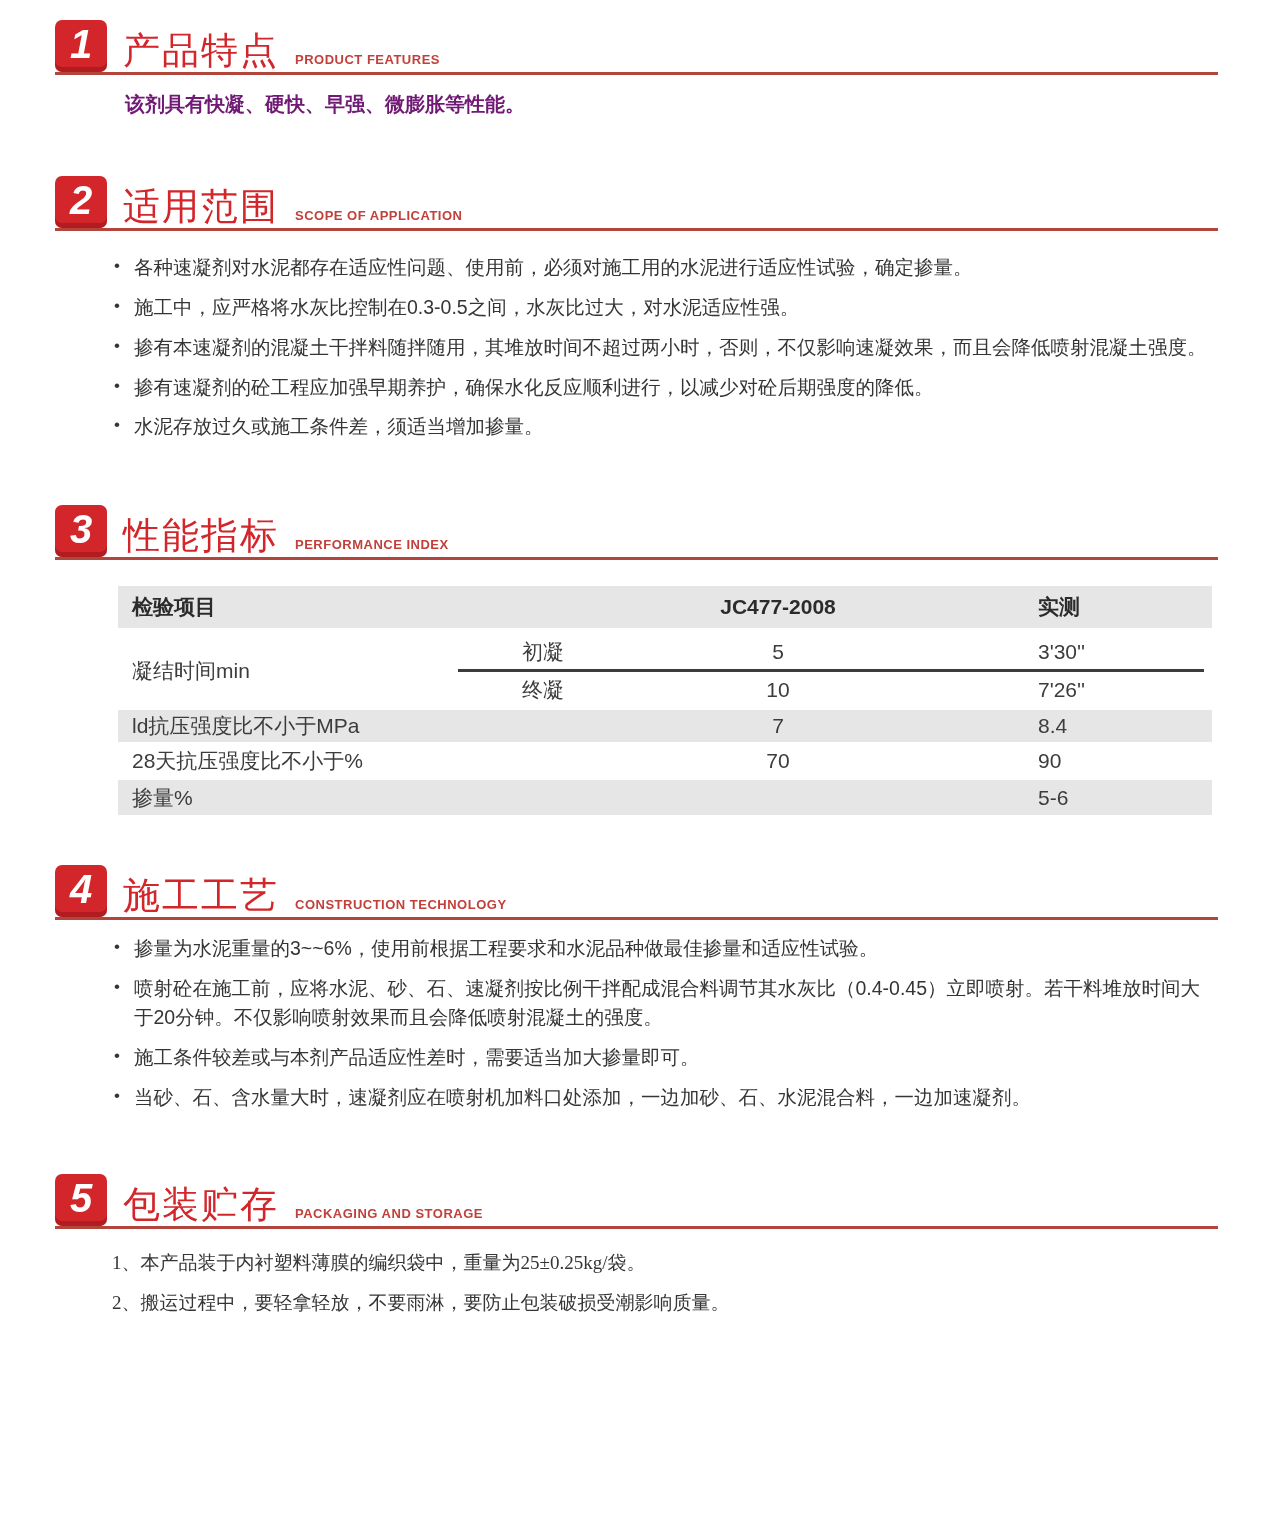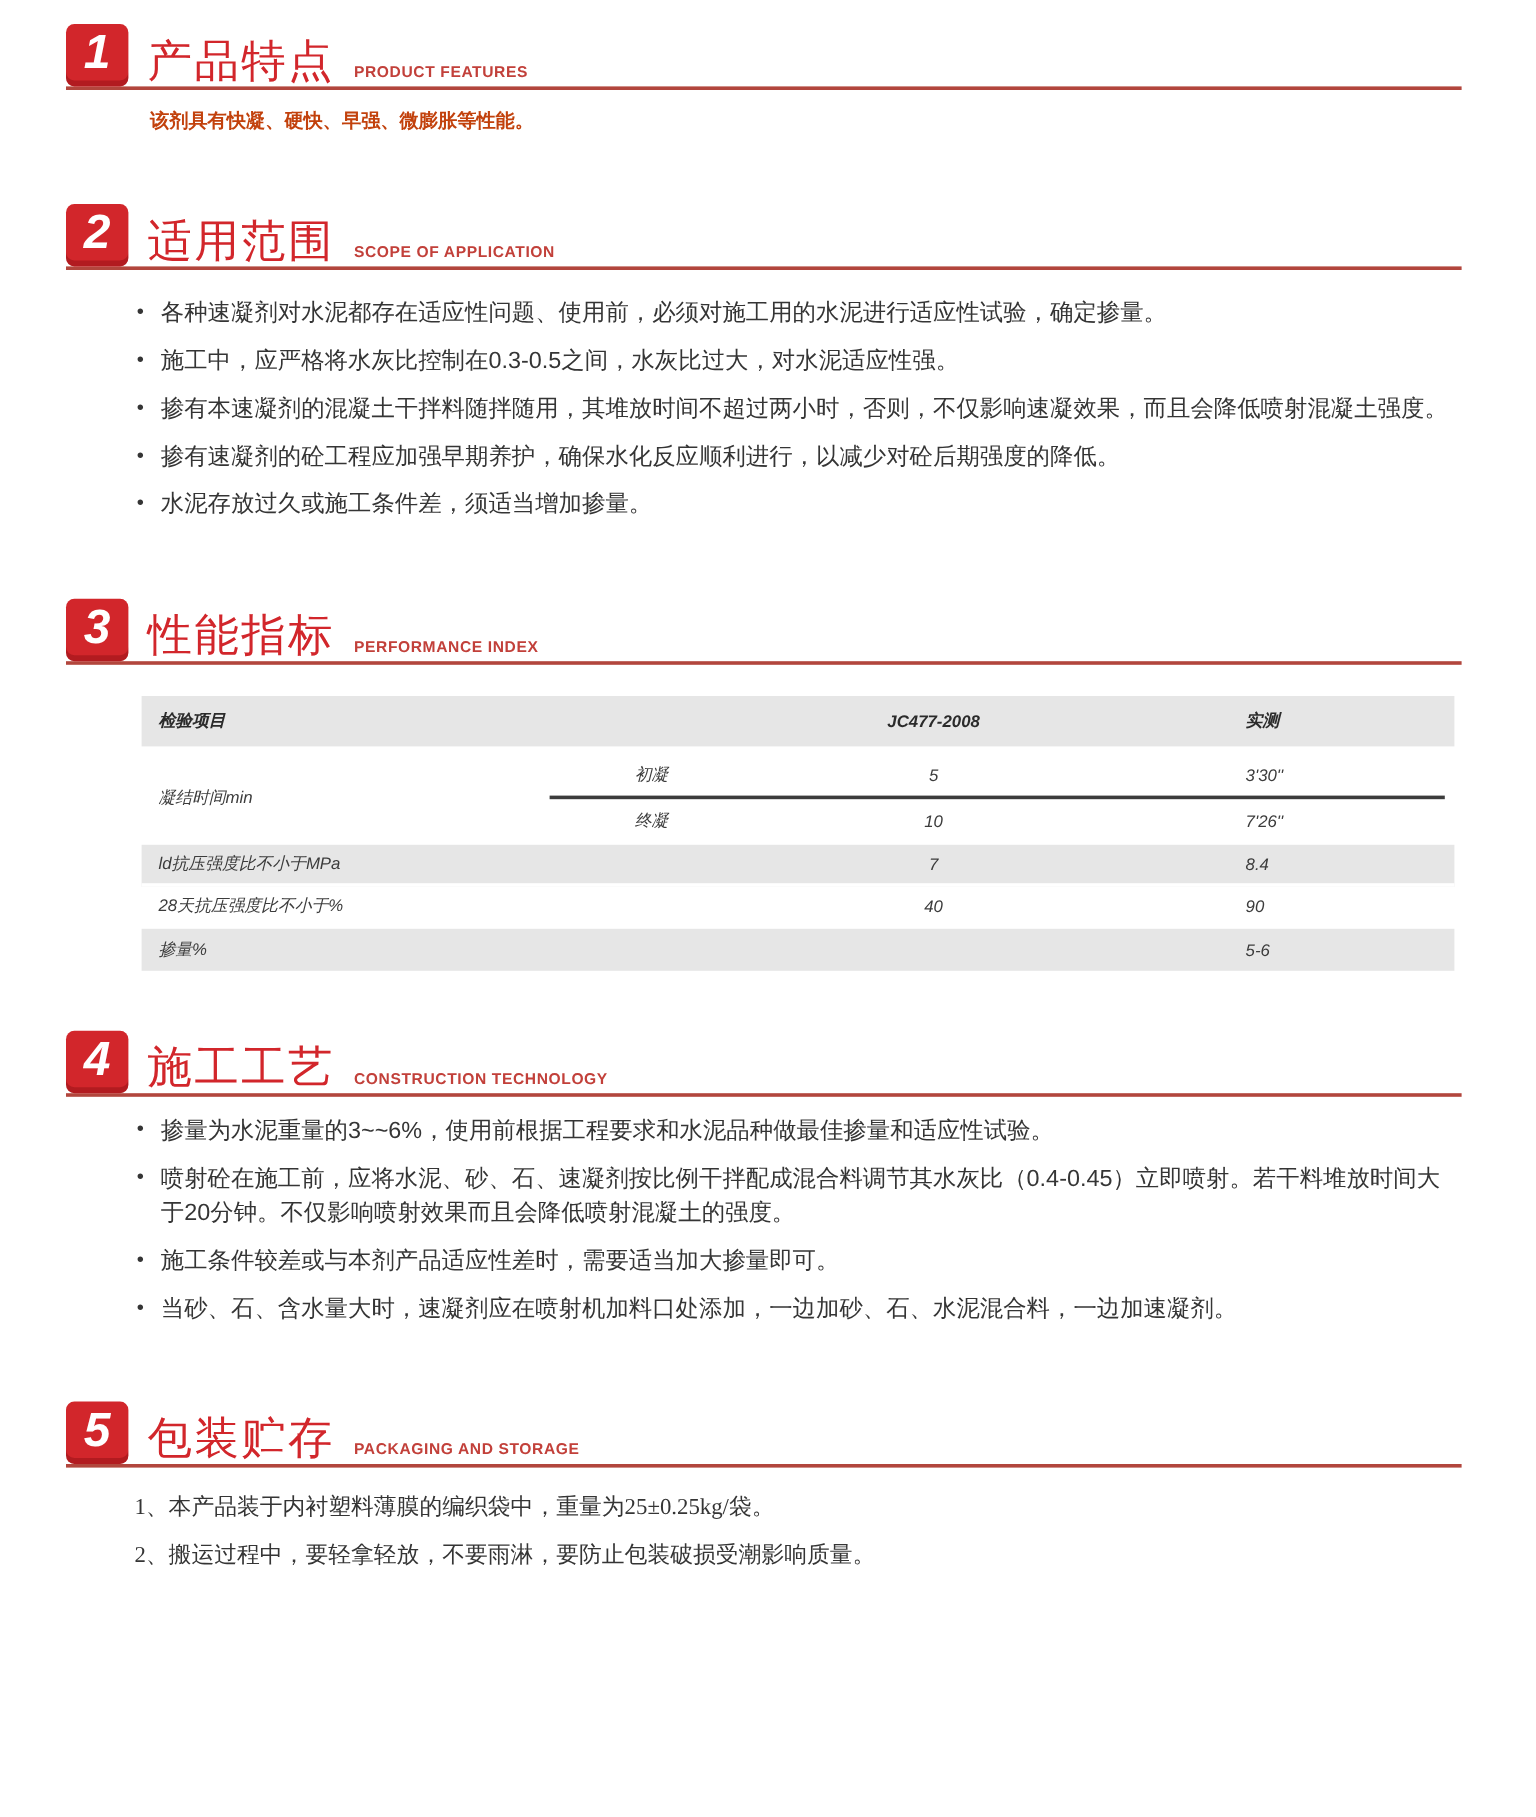--- a/index.html
+++ b/index.html
@@ -47,23 +47,23 @@
     font-weight: bold;
     color: #c2403a;
     line-height: 1;
     margin-bottom: 6px;
     letter-spacing: 0.5px;
   }
 
   
   .intro {
     margin: 16px 0 0 70px;
-    font-size: 16px;
-    font-weight: bold;
-    color: #c2410c;
+    font-size: 20px;
+    font-weight: bold;
+    color: #701a75;
   }
   ul.bullets {
     list-style: none;
     margin: 14px 0 0 57px;
     max-width: 1105px;
   }
   ul.bullets li {
     position: relative;
     padding-left: 22px;
     font-size: 19.5px;
@@ -89,23 +89,22 @@
     line-height: 1.48;
     margin-bottom: 12px;
     color: #353535;
     font-family: Liberation Serif, serif;
   }
 
   
   .spec-table {
     margin: 26px 0 0 63px;
     width: 1094px;
-    font-size: 14px;
+    font-size: 21px;
     color: #3c3c3c;
-    font-style: italic;
   }
   .t-row {
     display: grid;
     grid-template-columns: 340px 170px 300px 1fr;
     align-items: center;
     min-height: 35px;
   }
   .t-row.gray { background: #e6e6e6; }
   .t-head {
     min-height: 42px;
@@ -209,21 +208,21 @@
       <div class="t-row gray stripe-gap">
         <div class="c1">ld抗压强度比不小于MPa</div>
         <div class="c2"></div>
         <div class="c3">7</div>
         <div class="c4">8.4</div>
       </div>
 
       <div class="t-row stripe-gap">
         <div class="c1">28天抗压强度比不小于%</div>
         <div class="c2"></div>
-        <div class="c3">40</div>
+        <div class="c3">70</div>
         <div class="c4">90</div>
       </div>
 
       <div class="t-row gray">
         <div class="c1">掺量%</div>
         <div class="c2"></div>
         <div class="c3"></div>
         <div class="c4">5-6</div>
       </div>
     </div>

